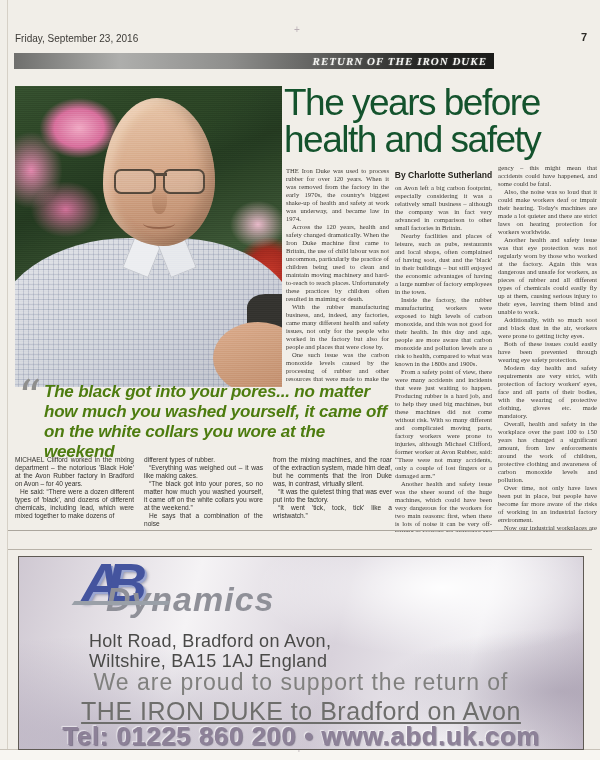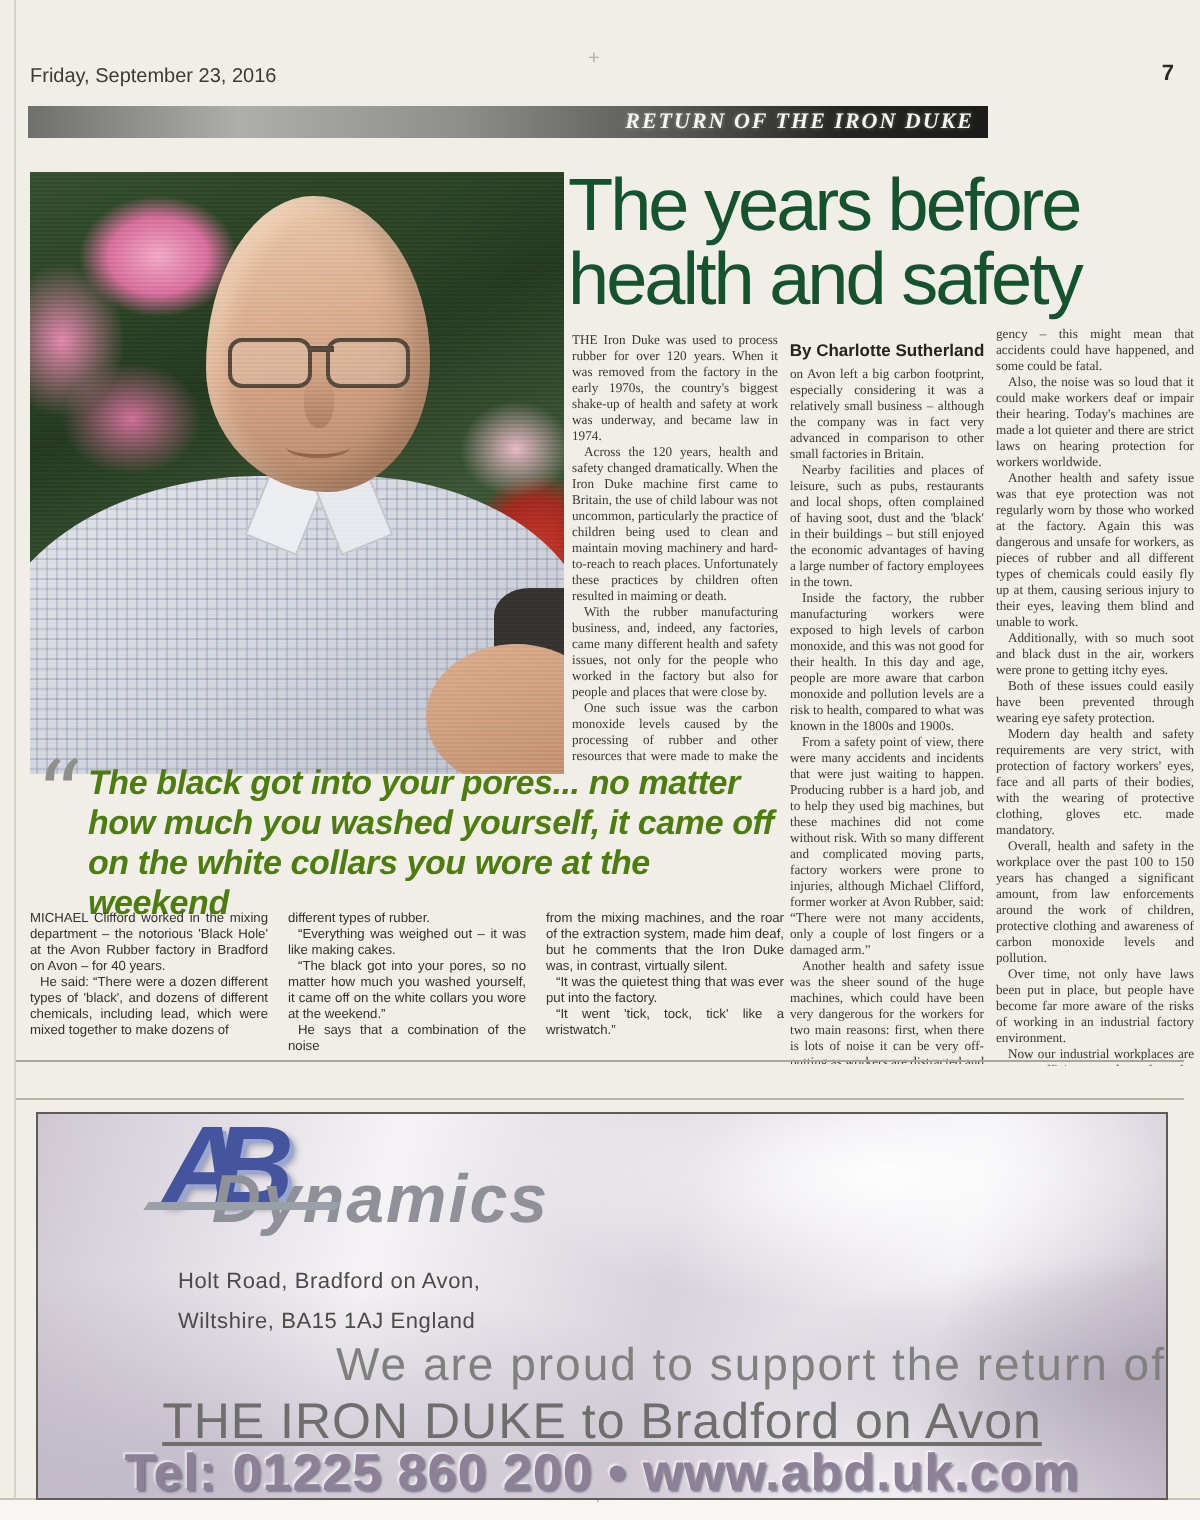--- a/index.html
+++ b/index.html
@@ -98,23 +98,23 @@
         radial-gradient(ellipse 260px 90px at 96% 70%, rgba(150,140,160,.5), rgba(0,0,0,0) 70%),
         linear-gradient(105deg,#cfc8d2 0%,#f5f3f5 30%,#d8d2db 55%,#efedf1 78%,#c4bcc9 100%);
       overflow:hidden;}
   .ablogo{position:absolute;left:62px;top:-4px;height:70px;}
   .ab{font-style:italic;font-weight:900;font-size:56px;line-height:60px;
       color:#44549e;letter-spacing:-15px;
       text-shadow:2px 2px 0 #9aa6d2, 3px 3px 3px rgba(40,50,90,.4);}
   .swoosh{position:absolute;left:-8px;top:48px;width:96px;height:4px;background:#9aa0a8;transform:skewX(-35deg);}
   .dyn{font-style:italic;font-weight:600;font-size:34px;color:#8f9098;
       position:relative;left:-26px;top:9px;letter-spacing:1px;}
-  .address{position:absolute;left:70px;top:74px;font-size:11px;line-height:20px;
+  .address{position:absolute;left:70px;top:74px;font-size:18px;line-height:20px;
       color:#4a4a48;letter-spacing:0.3px;}
-  .adline1{position:absolute;left:0;top:112px;width:100%;text-align:right;
+  .adline1{position:absolute;left:0;top:112px;width:100%;text-align:center;
       font-size:23px;color:#80807e;letter-spacing:1px;}
   .adline2{position:absolute;left:0;top:140px;width:100%;text-align:center;
       font-size:25px;color:#6e6e6c;letter-spacing:0.5px;text-decoration:underline;}
   .adline3{position:absolute;left:0;top:164px;width:100%;text-align:center;
       font-weight:bold;font-size:26px;color:#8d8198;letter-spacing:0.5px;
       text-shadow:1px 1px 1px rgba(70,60,85,.55), -1px -1px 1px rgba(255,255,255,.6);}
 </style>
 </head>
 <body>
 

